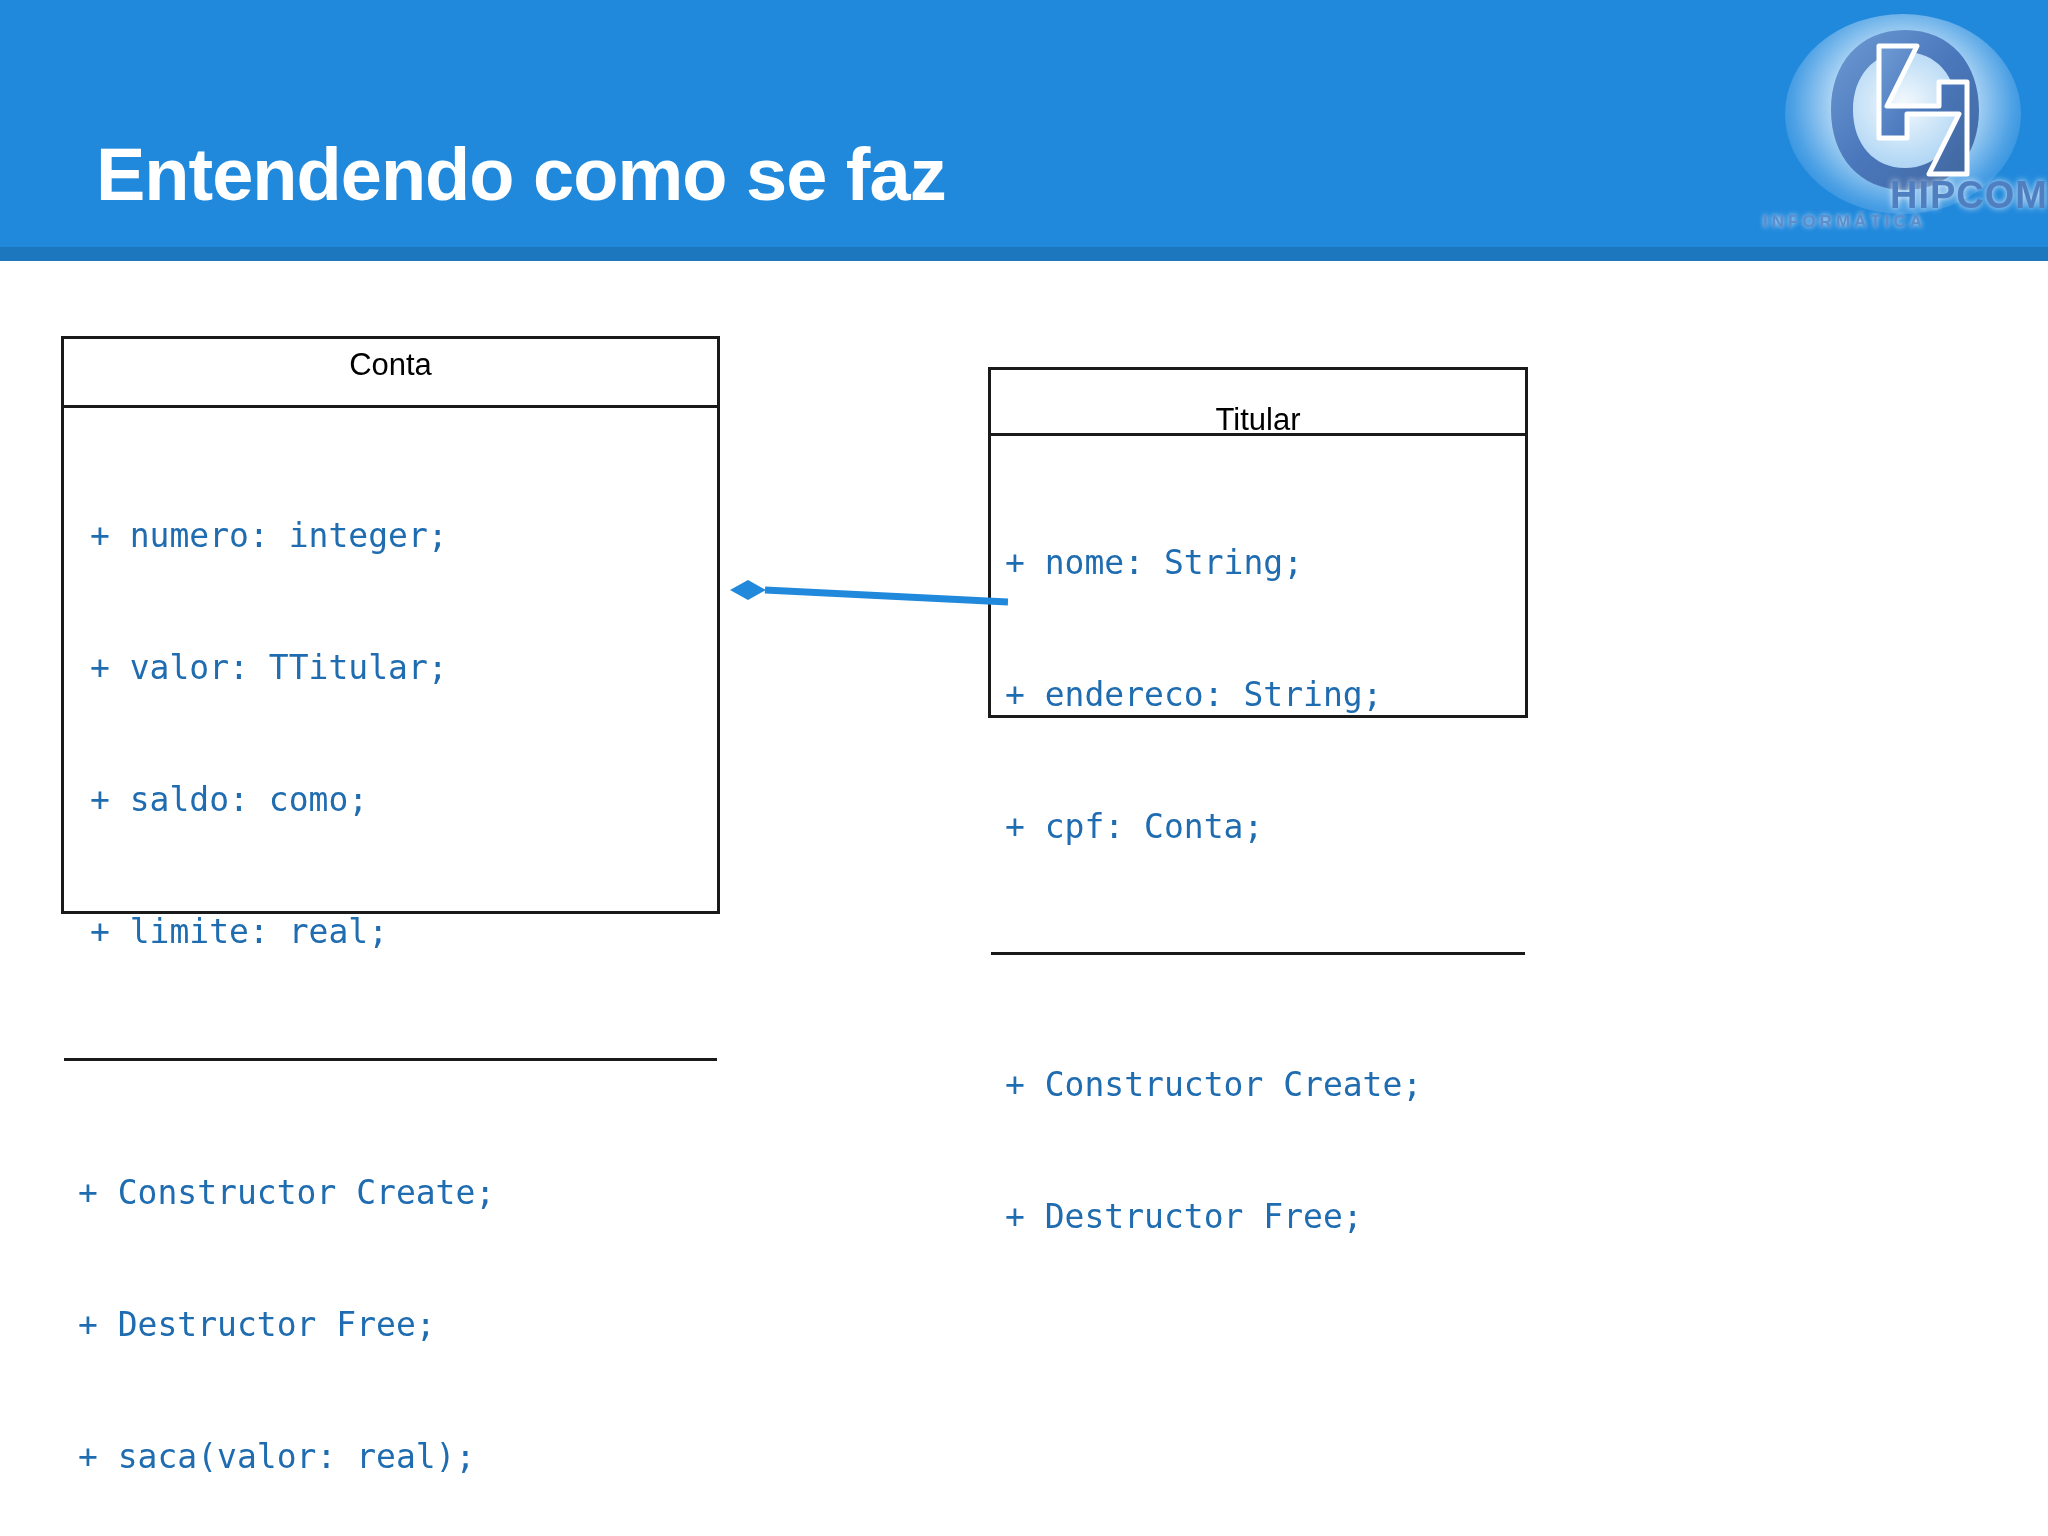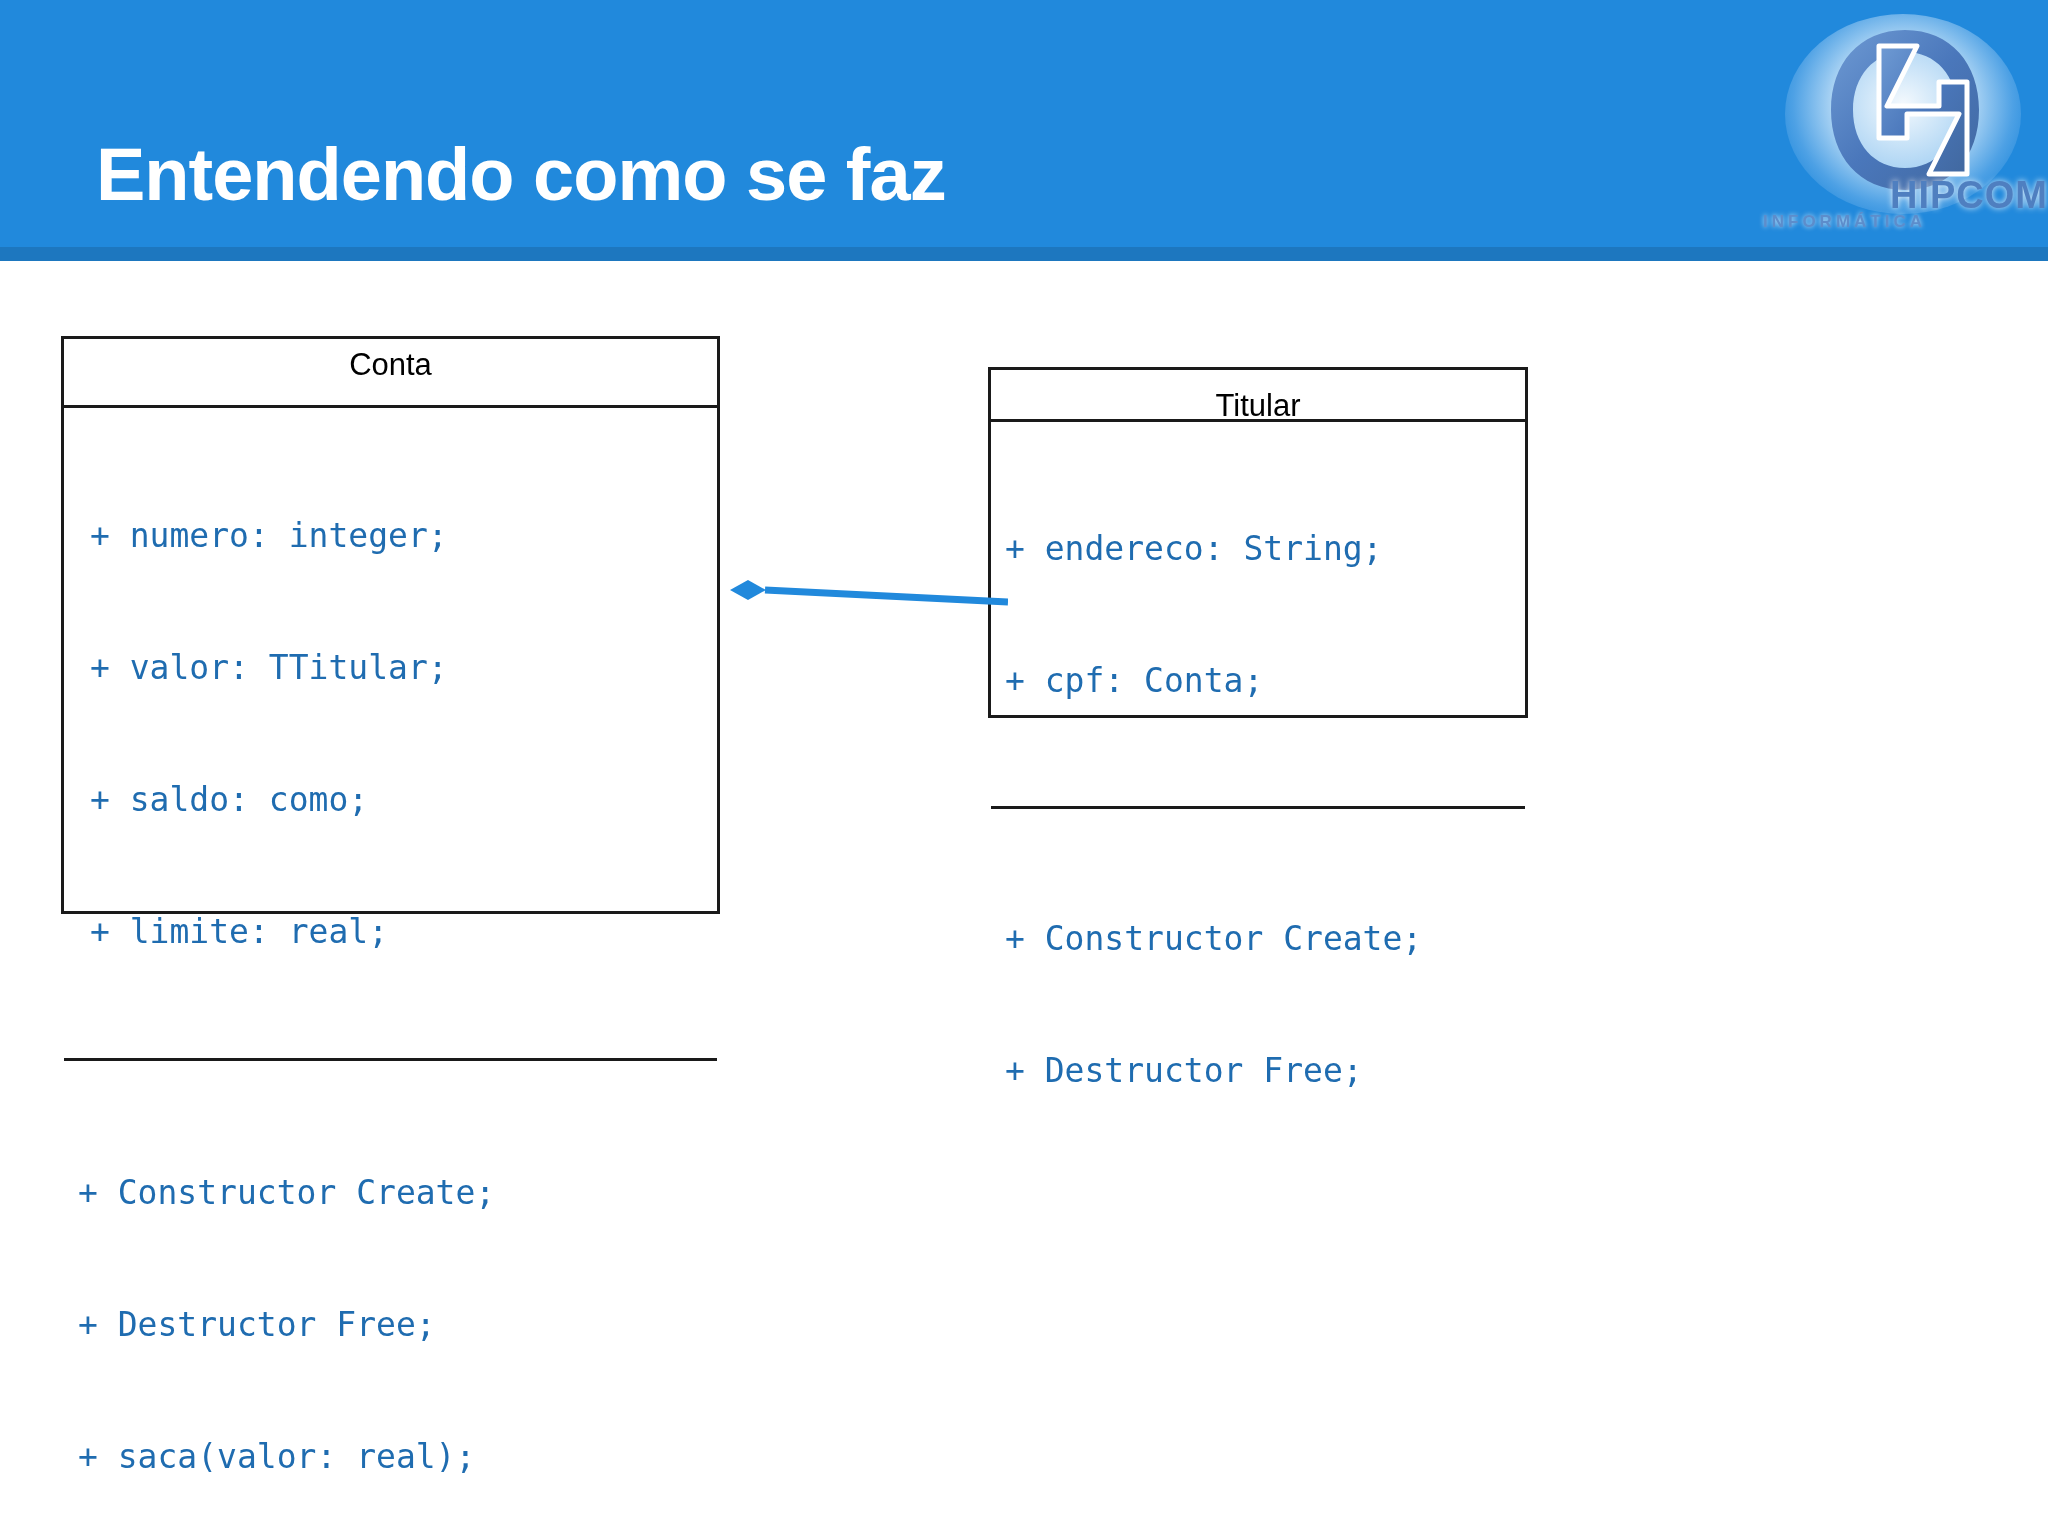--- a/index.html
+++ b/index.html
@@ -135,21 +135,21 @@
   }
 
   
   #conta-box { left: 61px; top: 336px; width: 659px; height: 578px; }
   #conta-title { padding-top: 10px; height: 66px; box-sizing: border-box; }
   #conta-attrs { padding: 18px 0 16px 26px; }
   #conta-ops   { padding: 22px 0 14px 14px; }
 
   
   #titular-box { left: 988px; top: 367px; width: 540px; height: 351px; }
-  #titular-title { padding-top: 20px; height: 49px; box-sizing: border-box; }
+  #titular-title { padding-top: 34px; height: 63px; box-sizing: border-box; }
   #titular-attrs { padding: 17px 0 15px 14px; }
   #titular-ops   { padding: 20px 0 14px 14px; }
 
   
   .connector { position: absolute; left: 718px; top: 560px; width: 290px; height: 70px; }
 </style>
 </head>
 <body>
 
 <div class="header">
@@ -196,20 +196,21 @@
     
     
     
   </div>
 </div>
 
 <div class="uml-box" id="titular-box">
   <div class="uml-title" id="titular-title">Titular</div>
   <div class="uml-divider"></div>
   <div class="uml-section" id="titular-attrs">
+    <div>+ nome: String;</div>
     <div>+ endereco: String;</div>
     <div>+ cpf: Conta;</div>
   </div>
   <div class="uml-divider"></div>
   <div class="uml-section" id="titular-ops">
     <div>+ Constructor Create;</div>
     <div>+ Destructor Free;</div>
   </div>
 </div>
 

